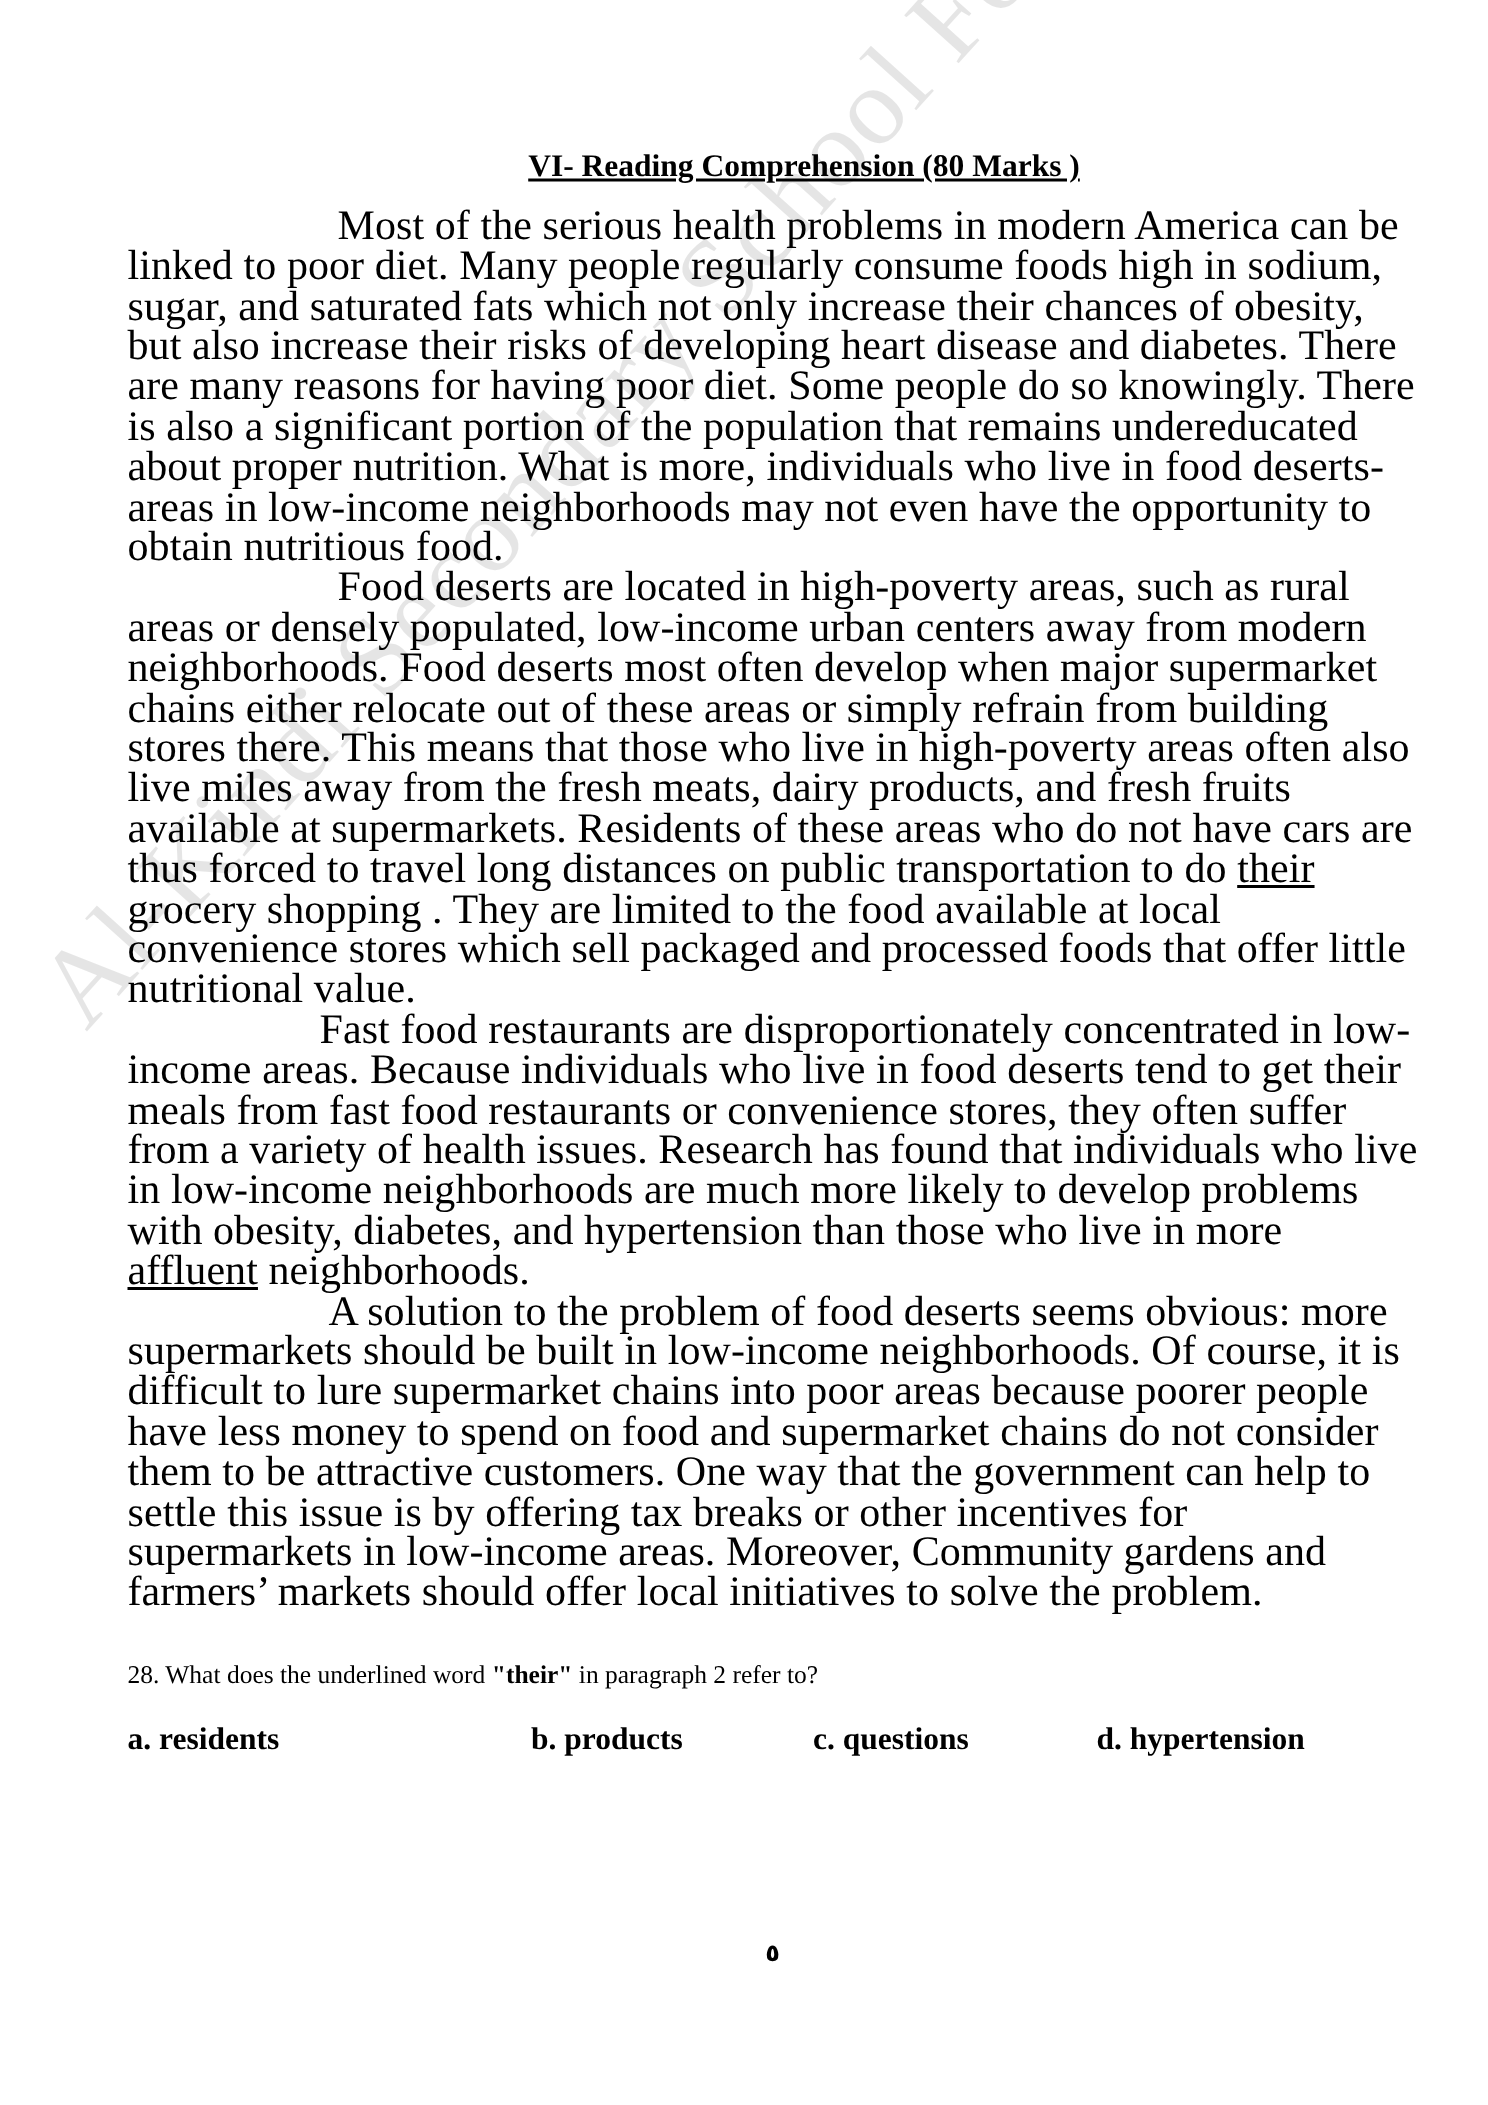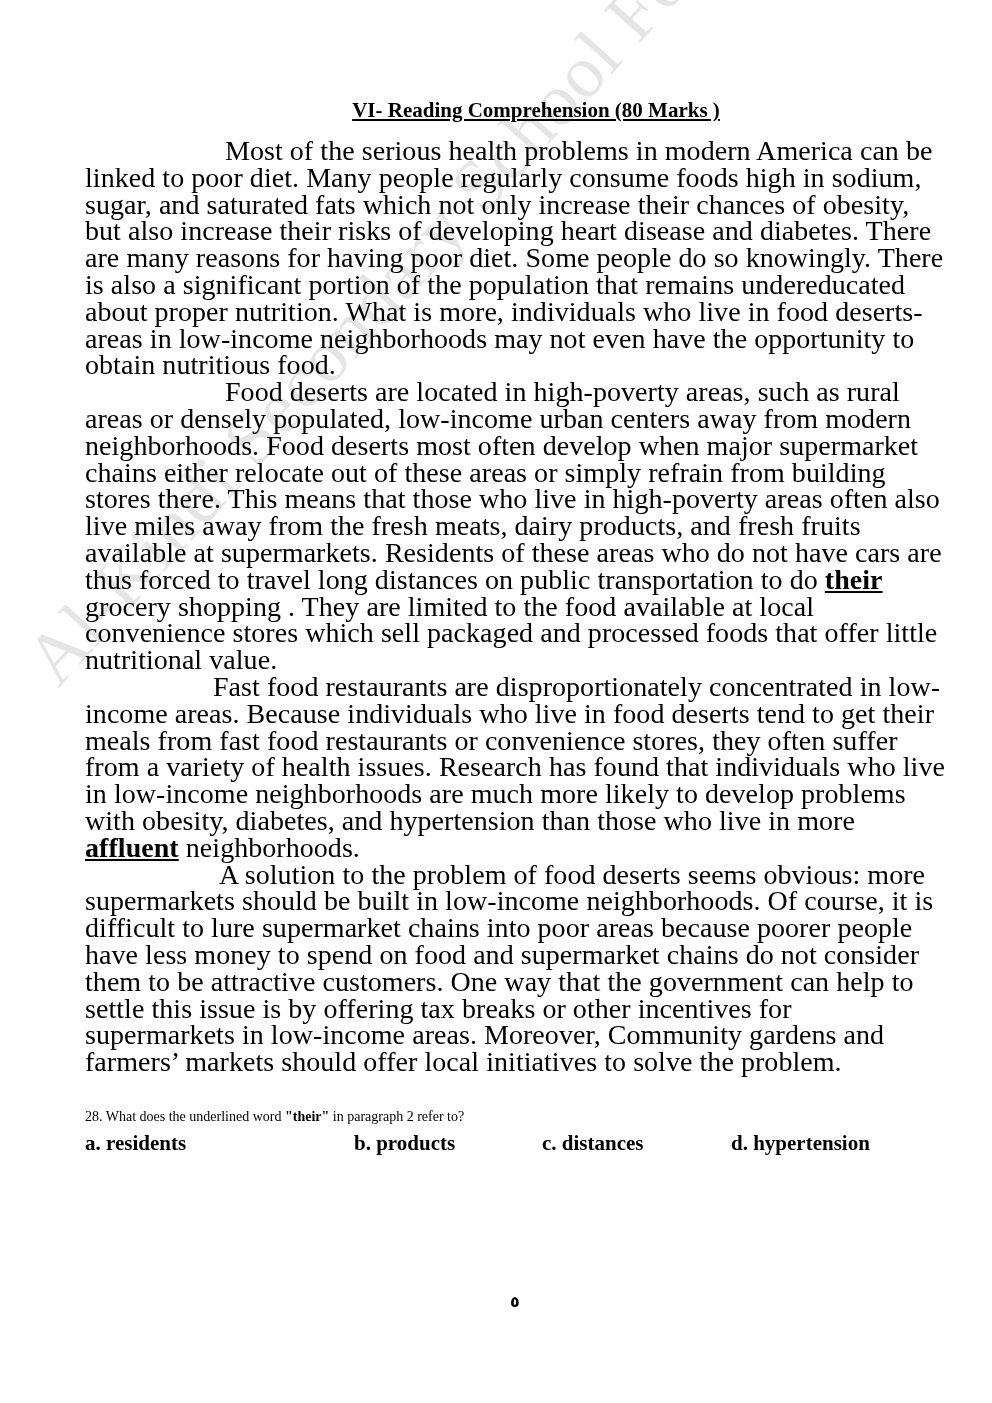--- a/index.html
+++ b/index.html
@@ -56,21 +56,21 @@
       font-size: 28px;
       line-height: 26.8px;
       margin: 0;
       text-align: left;
       letter-spacing: 0.05px;
     }
     .para .indent {
       display: inline-block;
     }
     .ul-bold {
-      font-weight: bold;
+      font-weight: normal;
       text-decoration: underline;
     }
     .section-heading {
       font-weight: bold;
       font-size: 21px;
       text-decoration: underline;
       line-height: 27px;
       margin: 27px 0 0 0;
     }
     .question {
@@ -87,23 +87,23 @@
     .options {
       margin: 28px 0 0 0;
       padding: 0;
       list-style: none;
     }
     .options li {
       font-size: 21px;
       line-height: 26.8px;
     }
     .question-plain {
-      font-size: 14px;
+      font-size: 17px;
       line-height: 27px;
-      margin: 27px 0 0 0;
+      margin: 27px 0 16px 0;
     }
     .question-plain b {
       font-weight: bold;
     }
     .inline-options {
       display: flex;
       font-weight: bold;
       font-size: 21px;
       line-height: 27px;
       margin: 0;
@@ -151,19 +151,19 @@
 
 
 
   <p class="question-plain">
     <span>28. What does the underlined word </span><b>"their"</b><span> in paragraph 2 refer to?</span>
   </p>
 
   <div class="inline-options">
     <span>a. residents</span>
     <span>b. products</span>
-    <span>c. distances</span>
+    <span>c. questions</span>
     <span>d. hypertension</span>
   </div>
 
 </div>
 
 <div class="page-number">٥</div>
 
 </body></html>

